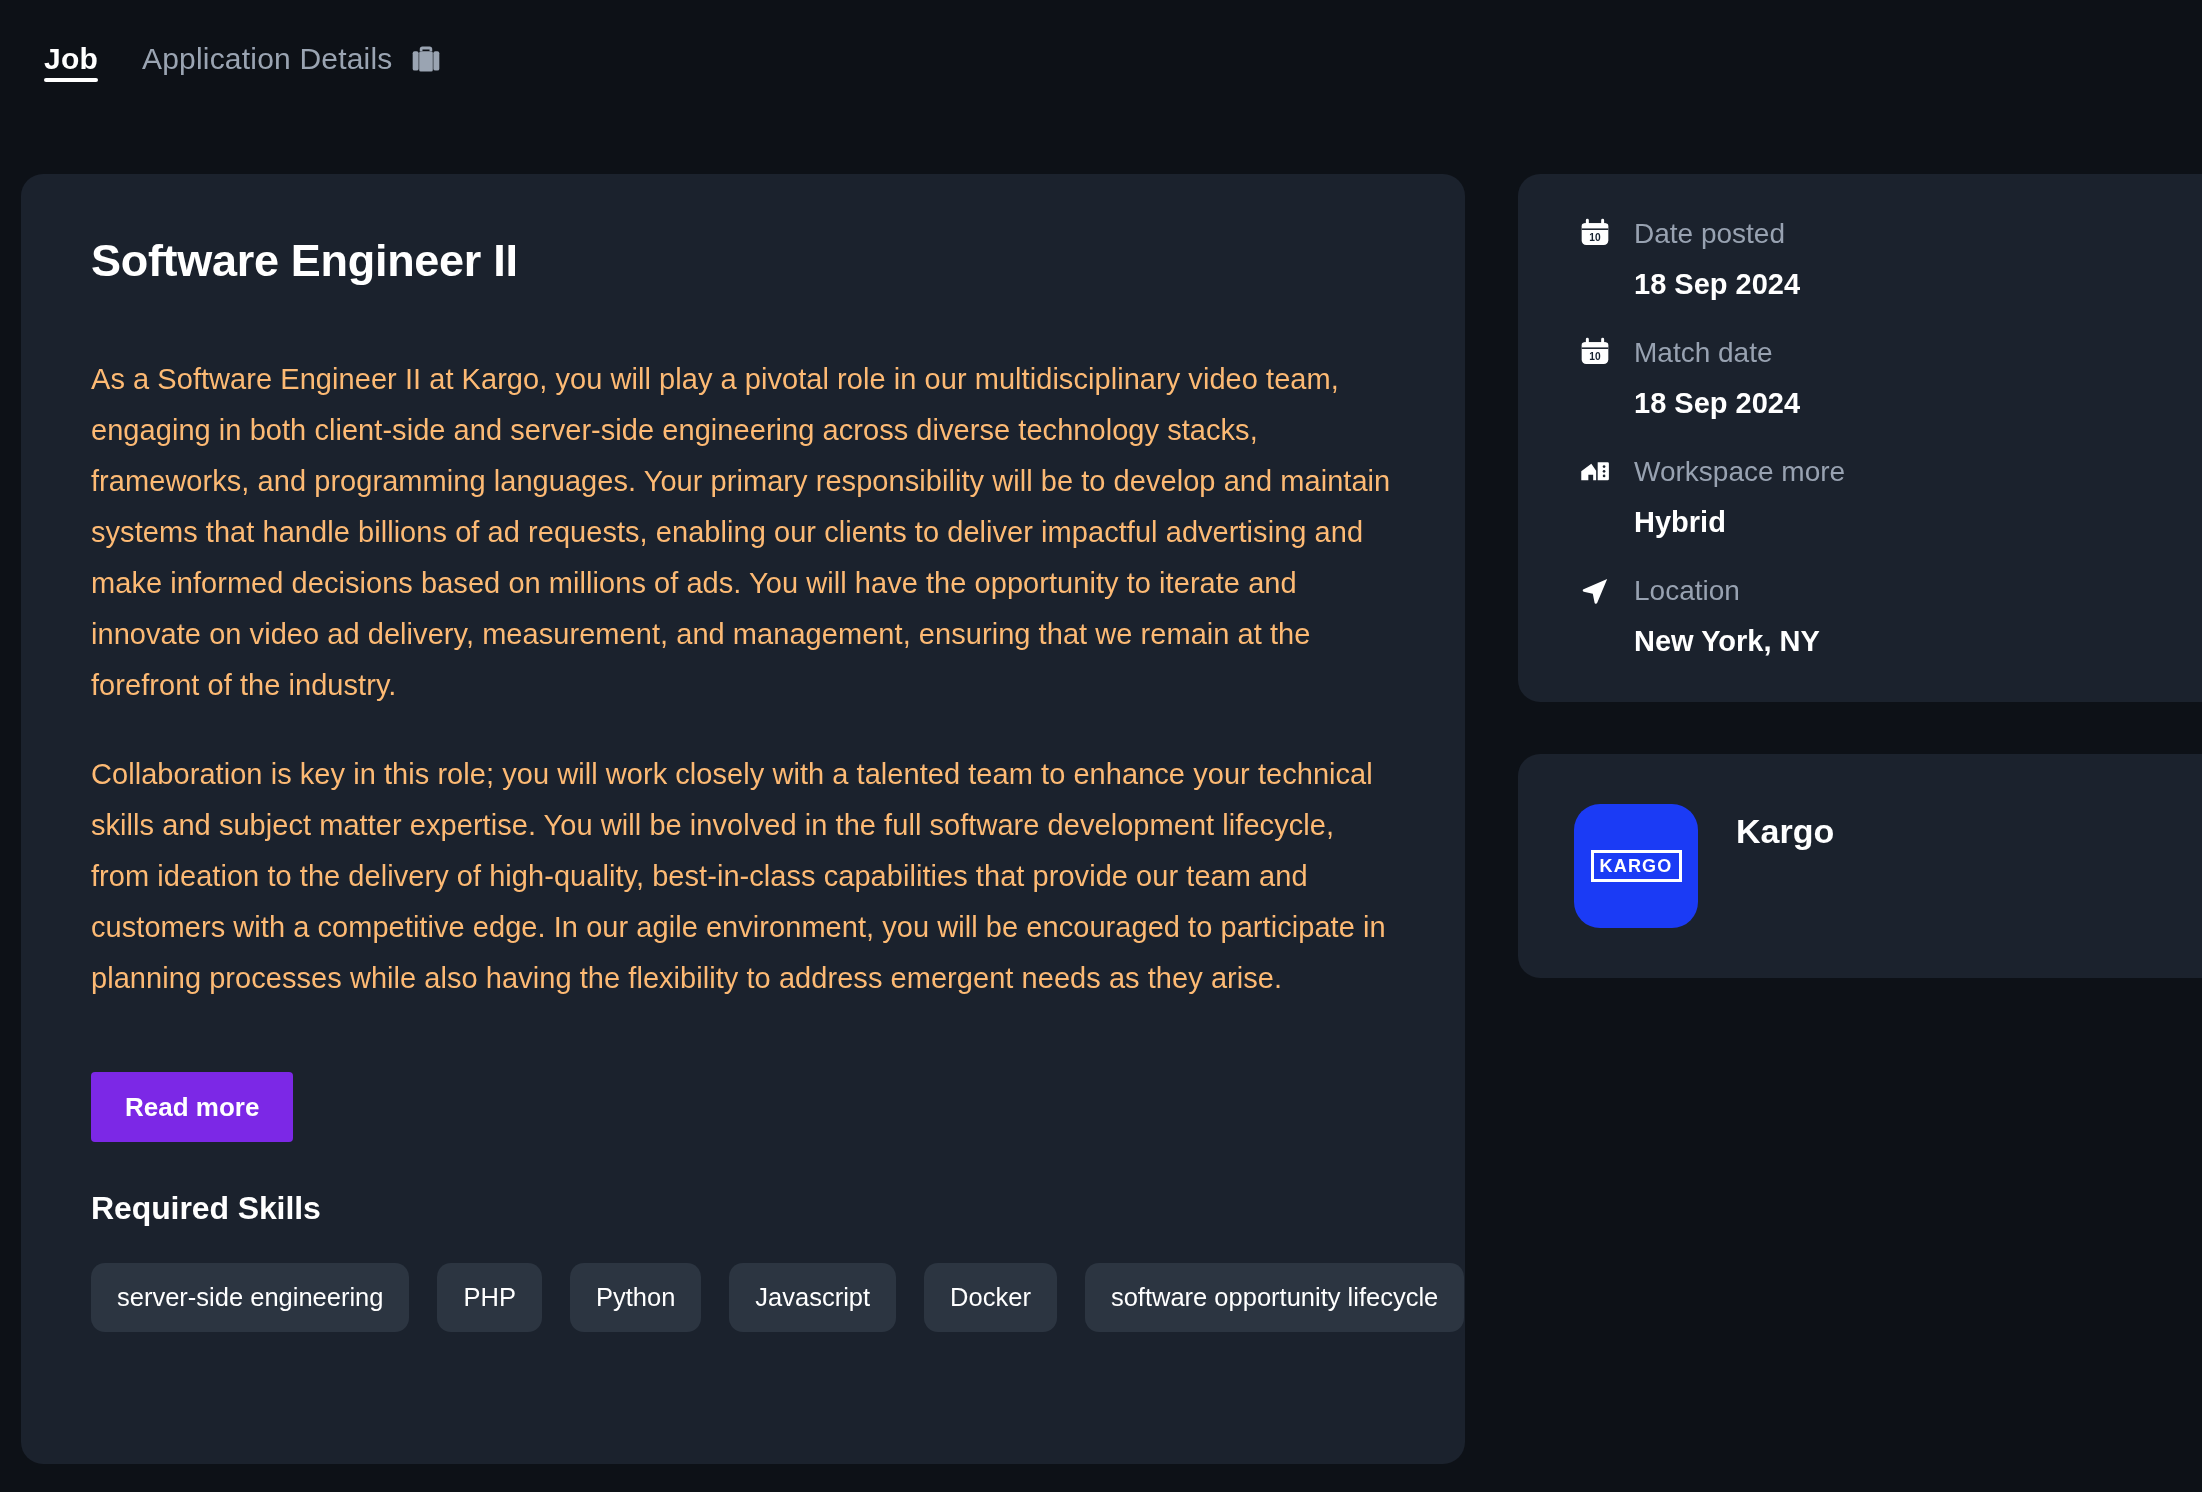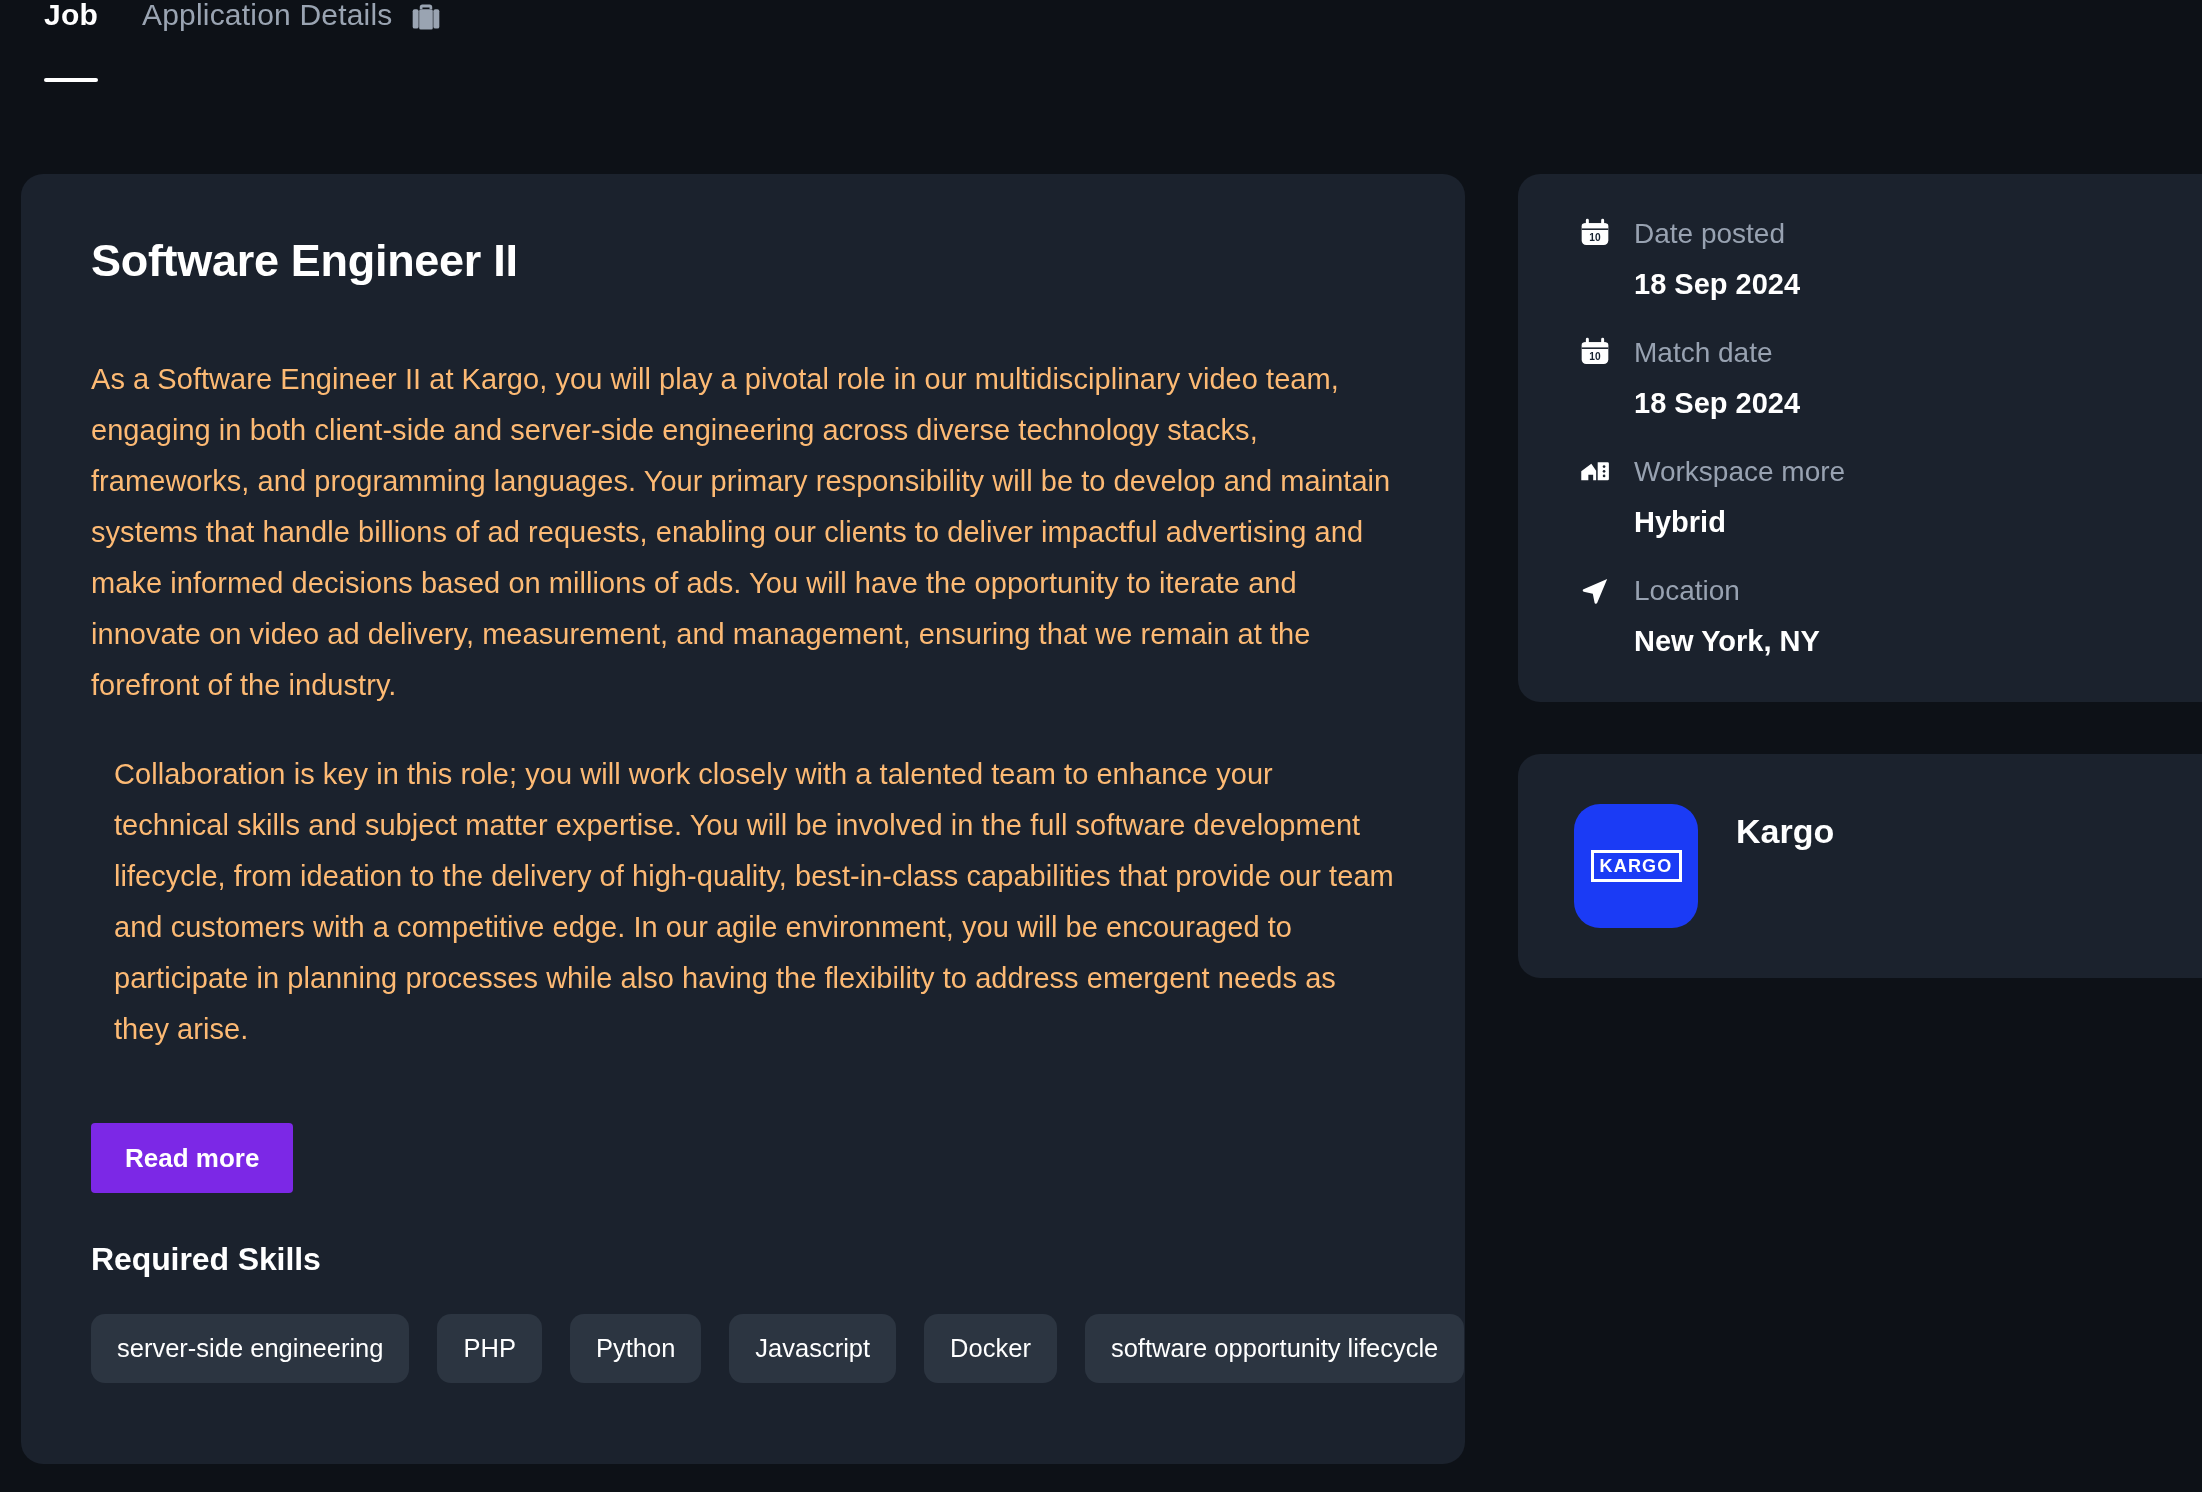--- a/index.html
+++ b/index.html
@@ -22,23 +22,23 @@
     display: flex;
     align-items: flex-start;
     padding-left: 22px;
     background: #0d1117;
   }
 
   .tab {
     position: relative;
     height: 96px;
     display: flex;
-    align-items: flex-start;
+    align-items: flex-end;
     gap: 16px;
-    padding: 0 22px;
+    padding: 16px 22px;
     cursor: pointer;
     user-select: none;
   }
 
   .tab-label {
     font-size: 30px;
     line-height: 1;
     letter-spacing: 0.2px;
     padding-bottom: 6px;
   }
@@ -106,21 +106,21 @@
   }
 
   .job-para {
     font-size: 29px;
     line-height: 51px;
     color: #fdba74;
     font-weight: 400;
     letter-spacing: 0.05px;
     max-width: 1348px;
   }
-  .job-para + .job-para { margin-top: 38px; margin-left: 23px; }
+  .job-para + .job-para { margin-top: 38px; }
 
   .read-more {
     display: inline-block;
     margin-top: 68px;
     background: #7c28e6;
     color: #ffffff;
     font-size: 26px;
     font-weight: 700;
     border: none;
     border-radius: 4px;

